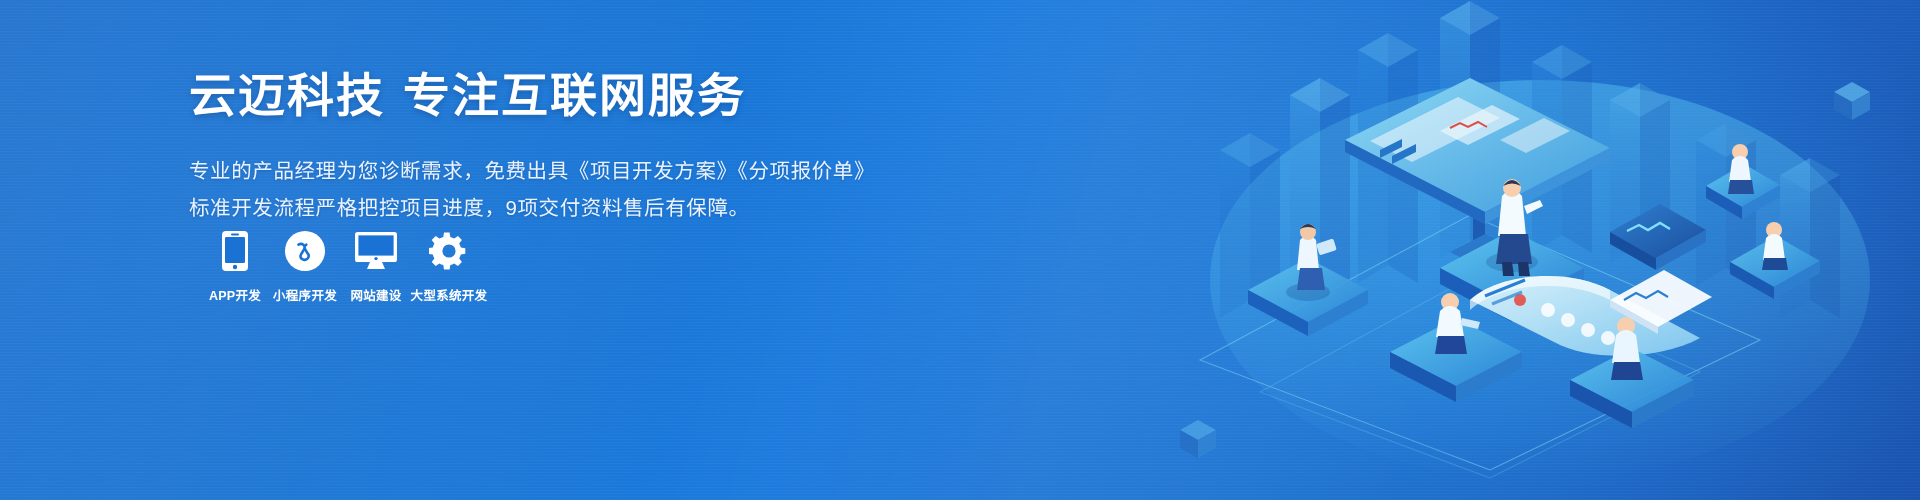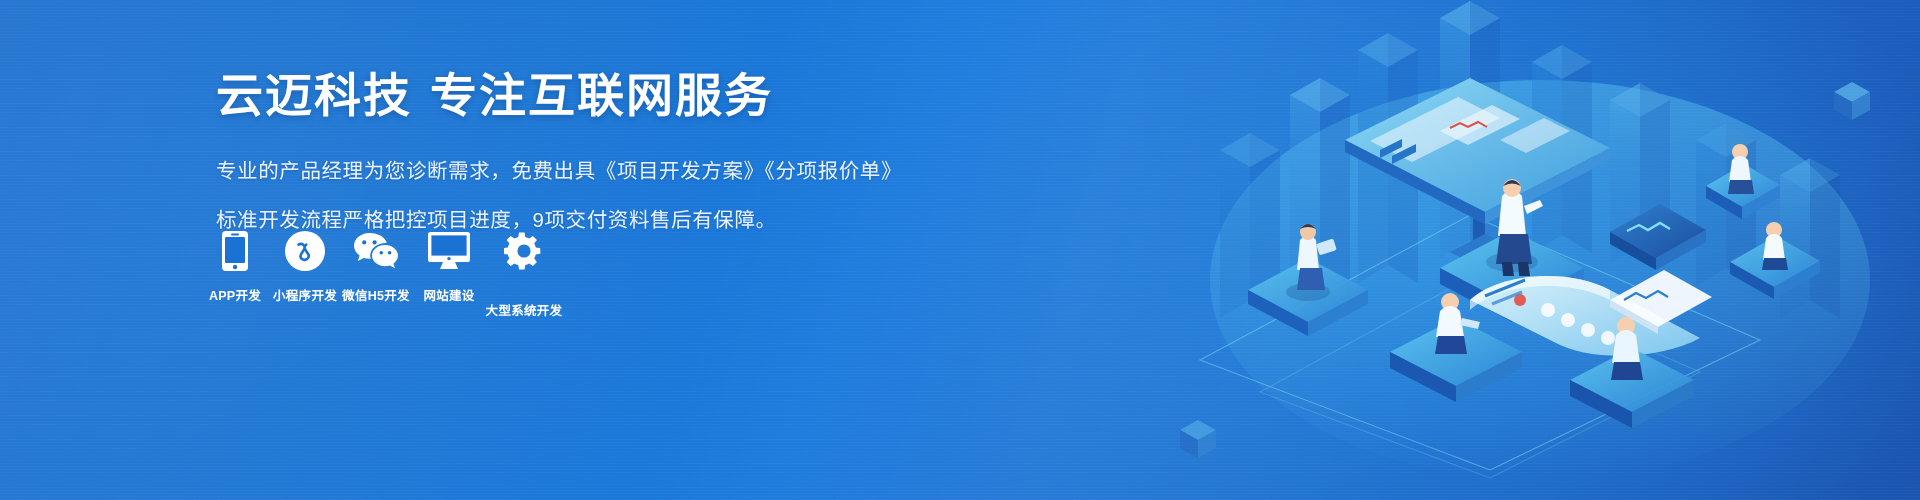--- a/index.html
+++ b/index.html
@@ -33,21 +33,21 @@
   #banner::after{
     content:"";
     position:absolute; inset:0;
     background:repeating-linear-gradient(0deg, rgba(255,255,255,.028) 0px, rgba(255,255,255,.028) 1px, rgba(0,0,0,0) 1px, rgba(0,0,0,0) 3px);
     pointer-events:none;
   }
 
   
   .copy {
     position:absolute;
-    left:216px;
+    left:189px;
     top:70px;
     z-index:6;
     width:760px;
   }
   .headline {
     font-size:47px;
     line-height:1.12;
     font-weight:bold;
     color:#ffffff;
     letter-spacing:2px;
@@ -317,21 +317,21 @@
         <path d="M76 430 L58 440 L58 458 L76 448 Z" fill="#3a89d2"></path>
       </g>
     </svg>
   </div>
 
   <div class="copy">
     <h1 class="headline">
       <span>云迈科技</span><span class="gap"></span><span>专注互联网服务</span>
     </h1>
     <p class="sub">专业的产品经理为您诊断需求，免费出具《项目开发方案》《分项报价单》</p>
-    <p class="sub" style="margin-top:14px">标准开发流程严格把控项目进度，9项交付资料售后有保障。</p>
+    <p class="sub" style="margin-top:2px">标准开发流程严格把控项目进度，9项交付资料售后有保障。</p>
   </div>
 
   <div class="services">
 
     <div class="service">
       <span class="ico">
         <svg width="26" height="40" viewBox="0 0 26 40" aria-hidden="true">
           <rect x="0" y="0" width="26" height="40" rx="4" fill="#fff"></rect>
           <rect x="3" y="6" width="20" height="26" rx="1.2" fill="#1a72d4"></rect>
           <rect x="9" y="2.6" width="8" height="2" rx="1" fill="#1a72d4"></rect>
@@ -344,33 +344,20 @@
     <div class="service">
       <span class="ico">
         <svg width="40" height="40" viewBox="0 0 40 40" aria-hidden="true">
           <circle cx="20" cy="20" r="20" fill="#fff"></circle>
           <path d="M13.5 13.6c3.9-2.3 7.6 1.4 5.4 5.1-2.1 3.5-5.6 7.1-1.6 9.4 3.9 2.2 8-1.6 5.7-5.3-2.1-3.4-5.5-6.9-1.7-9.2" fill="none" stroke="#1a72d4" stroke-width="2.6" stroke-linecap="round"></path>
         </svg>
       </span>
       <span class="lbl">小程序开发</span>
     </div>
 
-    <div class="service">
-      <span class="ico">
-        <svg width="46" height="38" viewBox="0 0 46 38" aria-hidden="true">
-          <path d="M16.5 1C7.9 1 1 6.7 1 13.7c0 3.9 2.2 7.4 5.6 9.7L4.8 29l6-3.1c1.8.5 3.7.8 5.7.8h1.2c-.3-1-.5-2-.5-3.1 0-7 6.9-12.7 15.5-12.7h1C32.3 5.3 25.2 1 16.5 1z" fill="#fff"></path>
-          <circle cx="11.2" cy="10.4" r="2.1" fill="#1a72d4"></circle>
-          <circle cx="21.6" cy="10.4" r="2.1" fill="#1a72d4"></circle>
-          <path d="M45 23.6c0-5.9-5.8-10.7-13-10.7s-13 4.8-13 10.7c0 5.9 5.8 10.7 13 10.7 1.7 0 3.3-.3 4.8-.7l5.2 2.7-1.6-4.6c2.8-1.9 4.6-4.8 4.6-8.1z" fill="#fff"></path>
-          <circle cx="28.3" cy="20.8" r="1.8" fill="#1a72d4"></circle>
-          <circle cx="36.6" cy="20.8" r="1.8" fill="#1a72d4"></circle>
-        </svg>
-      </span>
-      <span class="lbl">微信H5开发</span>
-    </div>
 
     <div class="service">
       <span class="ico">
         <svg width="42" height="38" viewBox="0 0 42 38" aria-hidden="true">
           <rect x="0" y="0" width="42" height="30" rx="2.6" fill="#fff"></rect>
           <rect x="3.4" y="3.4" width="35.2" height="20.2" fill="#1a72d4"></rect>
           <circle cx="21" cy="26.6" r="1.7" fill="#1a72d4"></circle>
           <path d="M15 30 L27 30 L30 37 L12 37 Z" fill="#fff"></path>
         </svg>
       </span>

